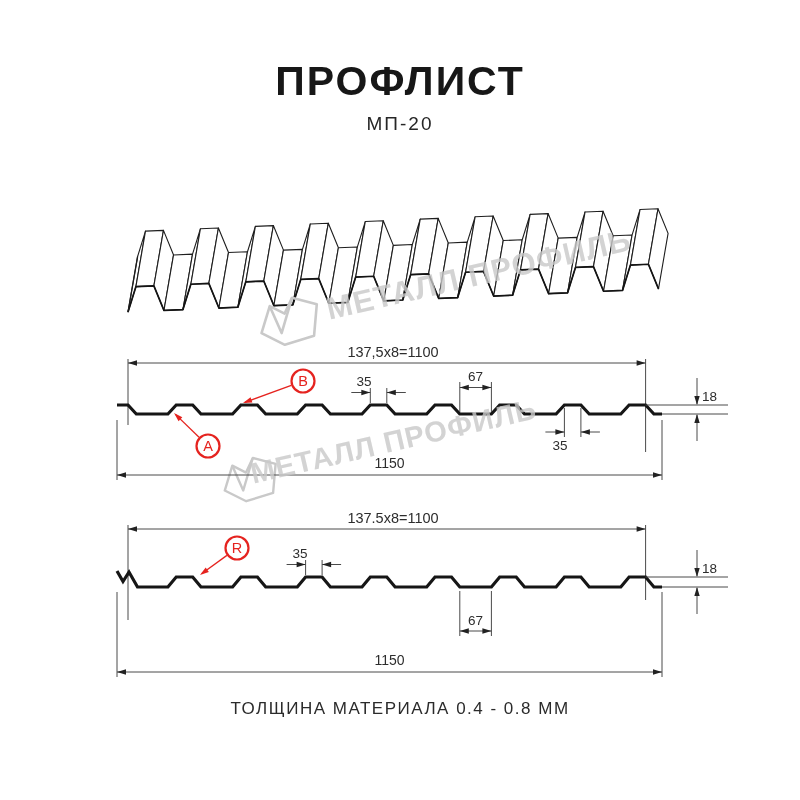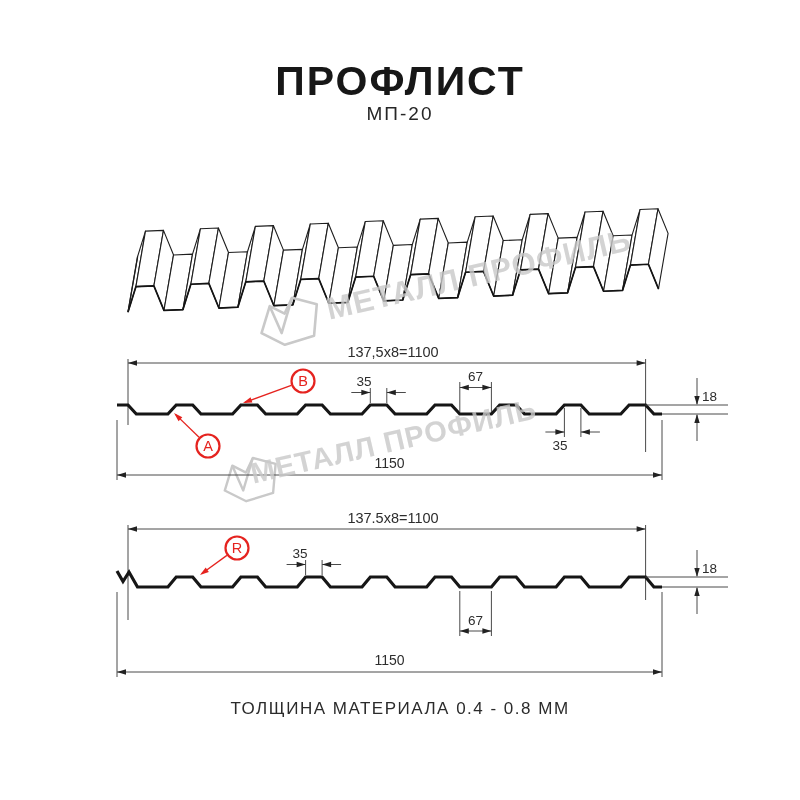--- a/index.html
+++ b/index.html
@@ -1,20 +1,20 @@
 <!DOCTYPE html>
 <html><head>
 <meta charset="utf-8">
 <style>
   html,body{margin:0;padding:0;background:#ffffff;}
   #page{position:relative;width:738px;height:800px;background:#fff;overflow:hidden;
         font-family:"Liberation Sans","DejaVu Sans",sans-serif;}
   .title{position:absolute;left:0;top:58px;width:800px;text-align:center;
          font-size:41px;font-weight:700;letter-spacing:2px;color:#171717;}
-  .subtitle{position:absolute;left:0;top:103px;width:800px;text-align:center;
+  .subtitle{position:absolute;left:0;top:113px;width:800px;text-align:center;
          font-size:19px;font-weight:400;letter-spacing:2px;color:#262626;}
   .footer{position:absolute;left:0;top:699px;width:800px;text-align:center;
          font-size:17px;font-weight:400;letter-spacing:1.5px;color:#2b2b2b;}
   .wm-text{position:absolute;font-weight:700;color:#c9c9c9;opacity:.8;
          transform-origin:0 50%;transform:rotate(-13deg);letter-spacing:1px;
          white-space:nowrap;pointer-events:none;}
   #wm1{left:327px;top:292px;font-size:31px;}
   #wm2{left:251px;top:458px;font-size:29px;}
   svg{position:absolute;left:0;top:0;}
 </style>

